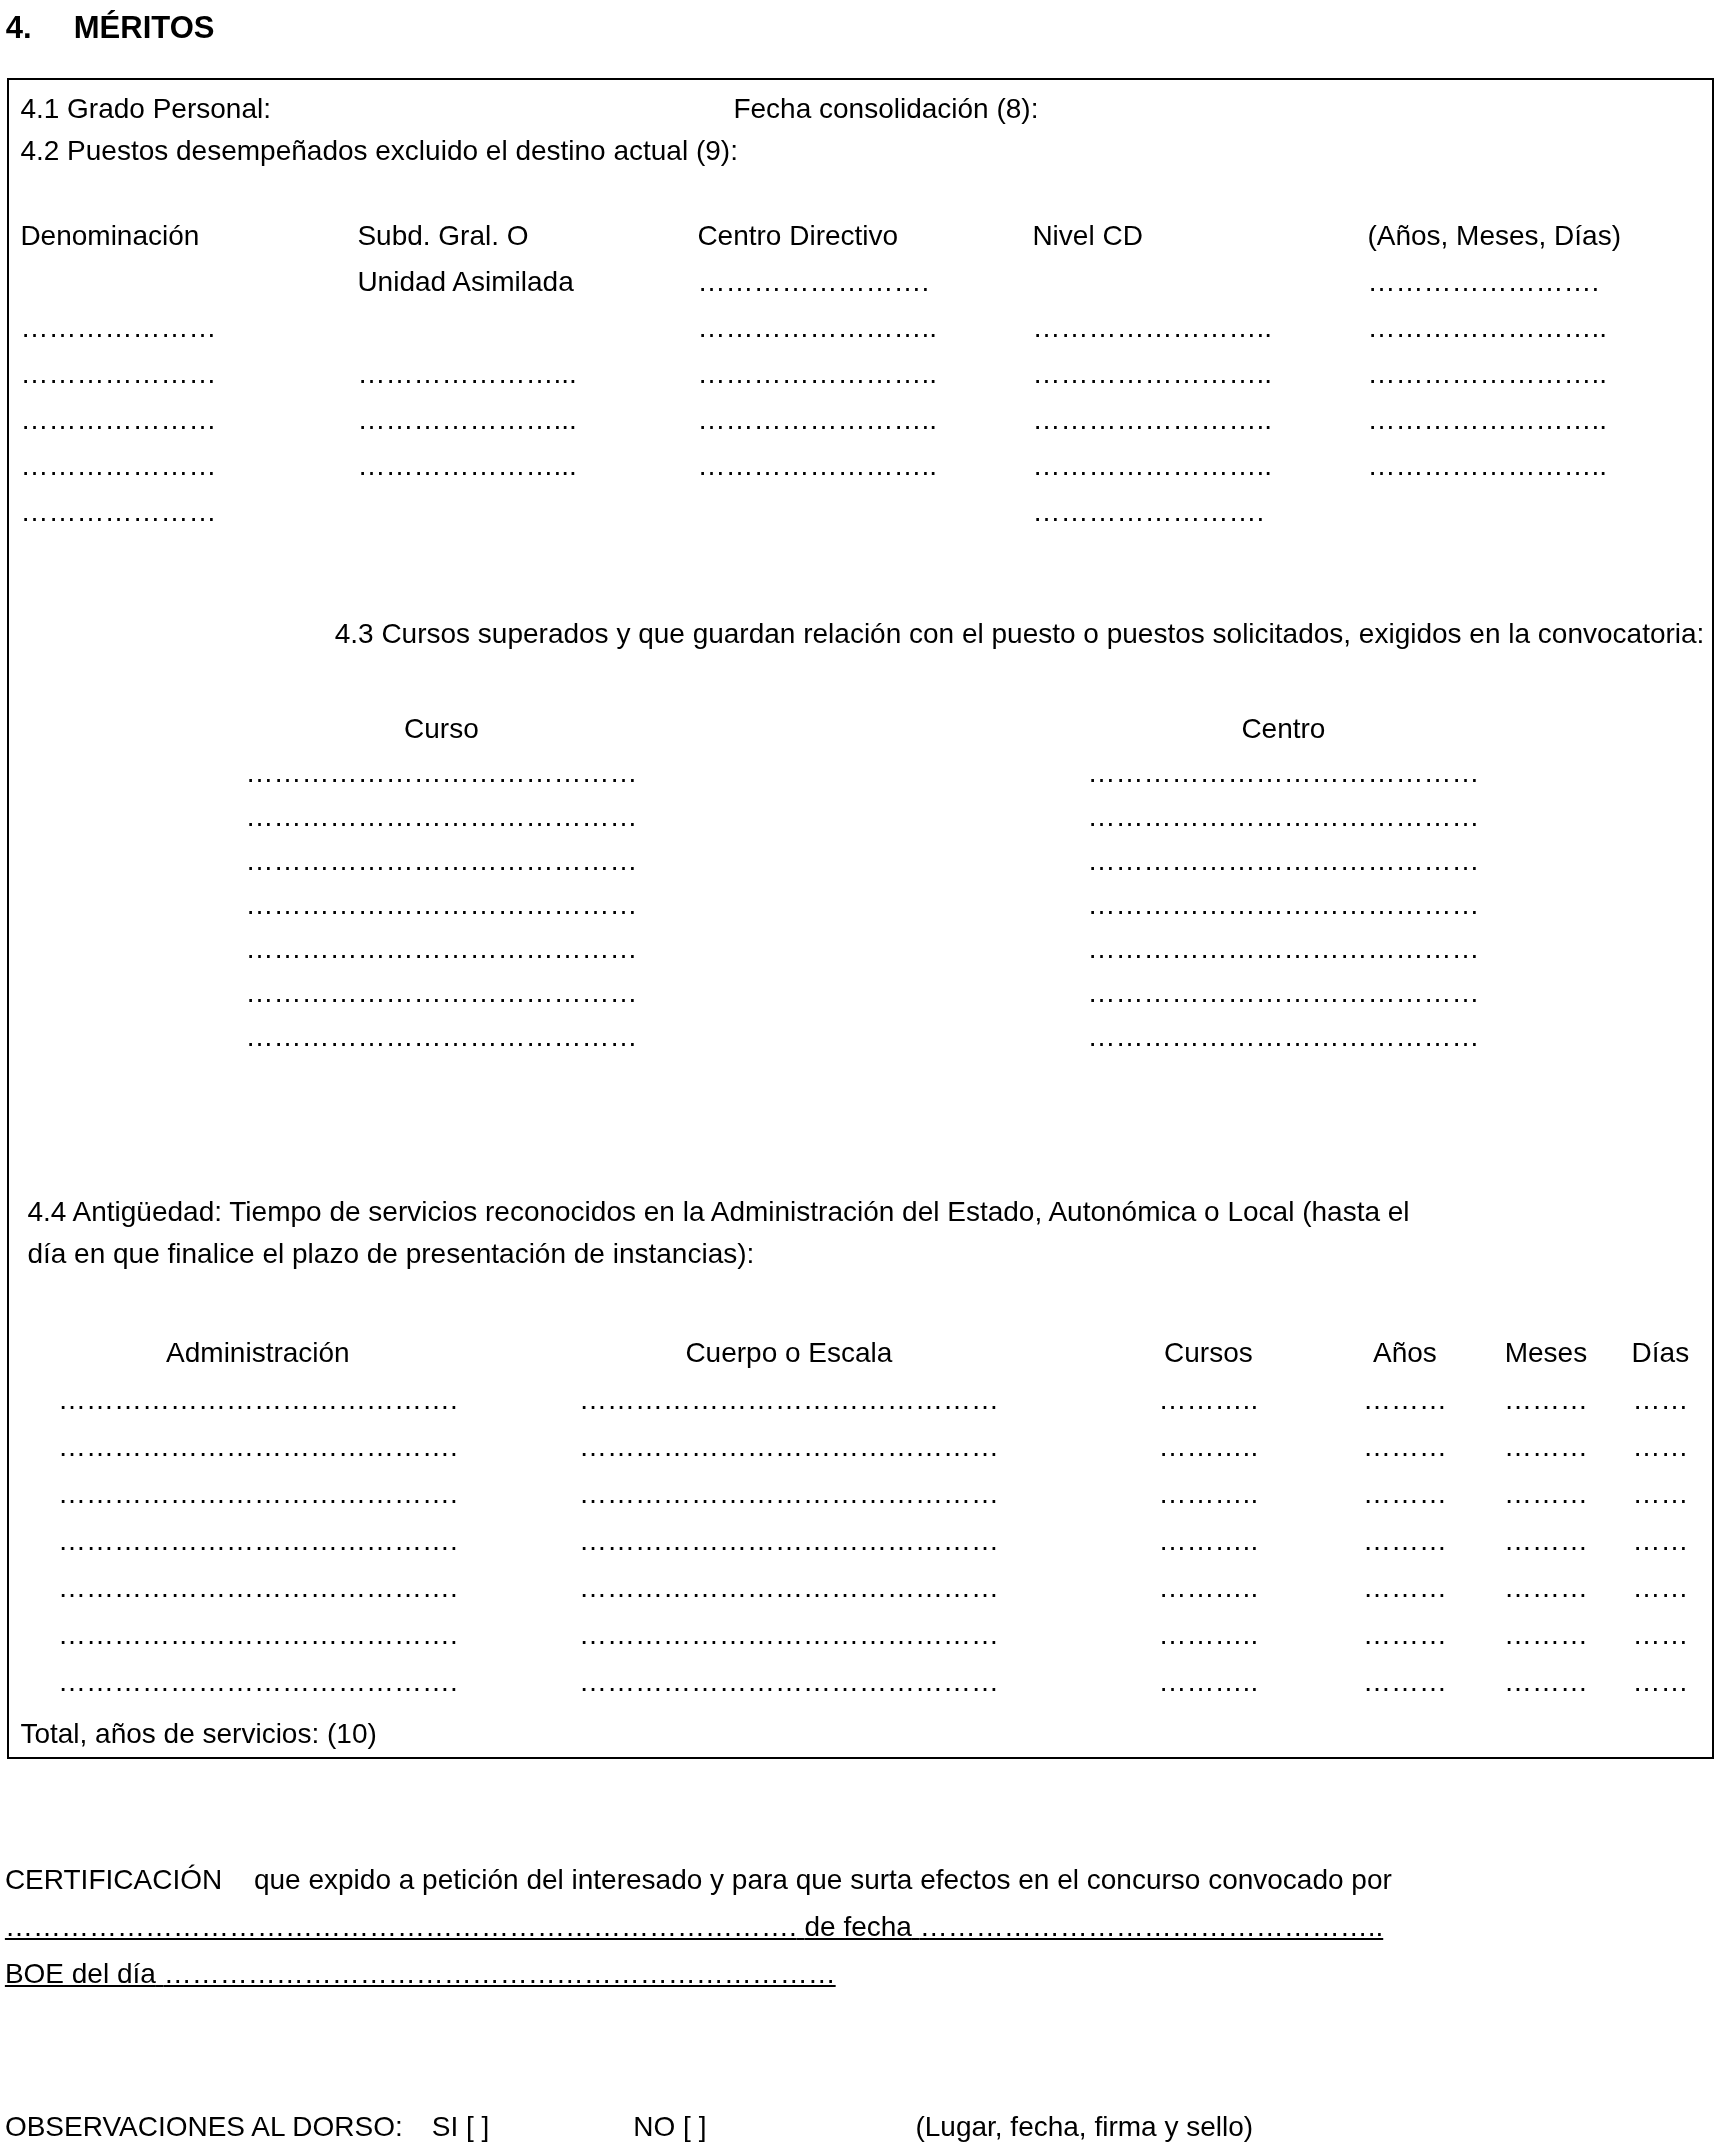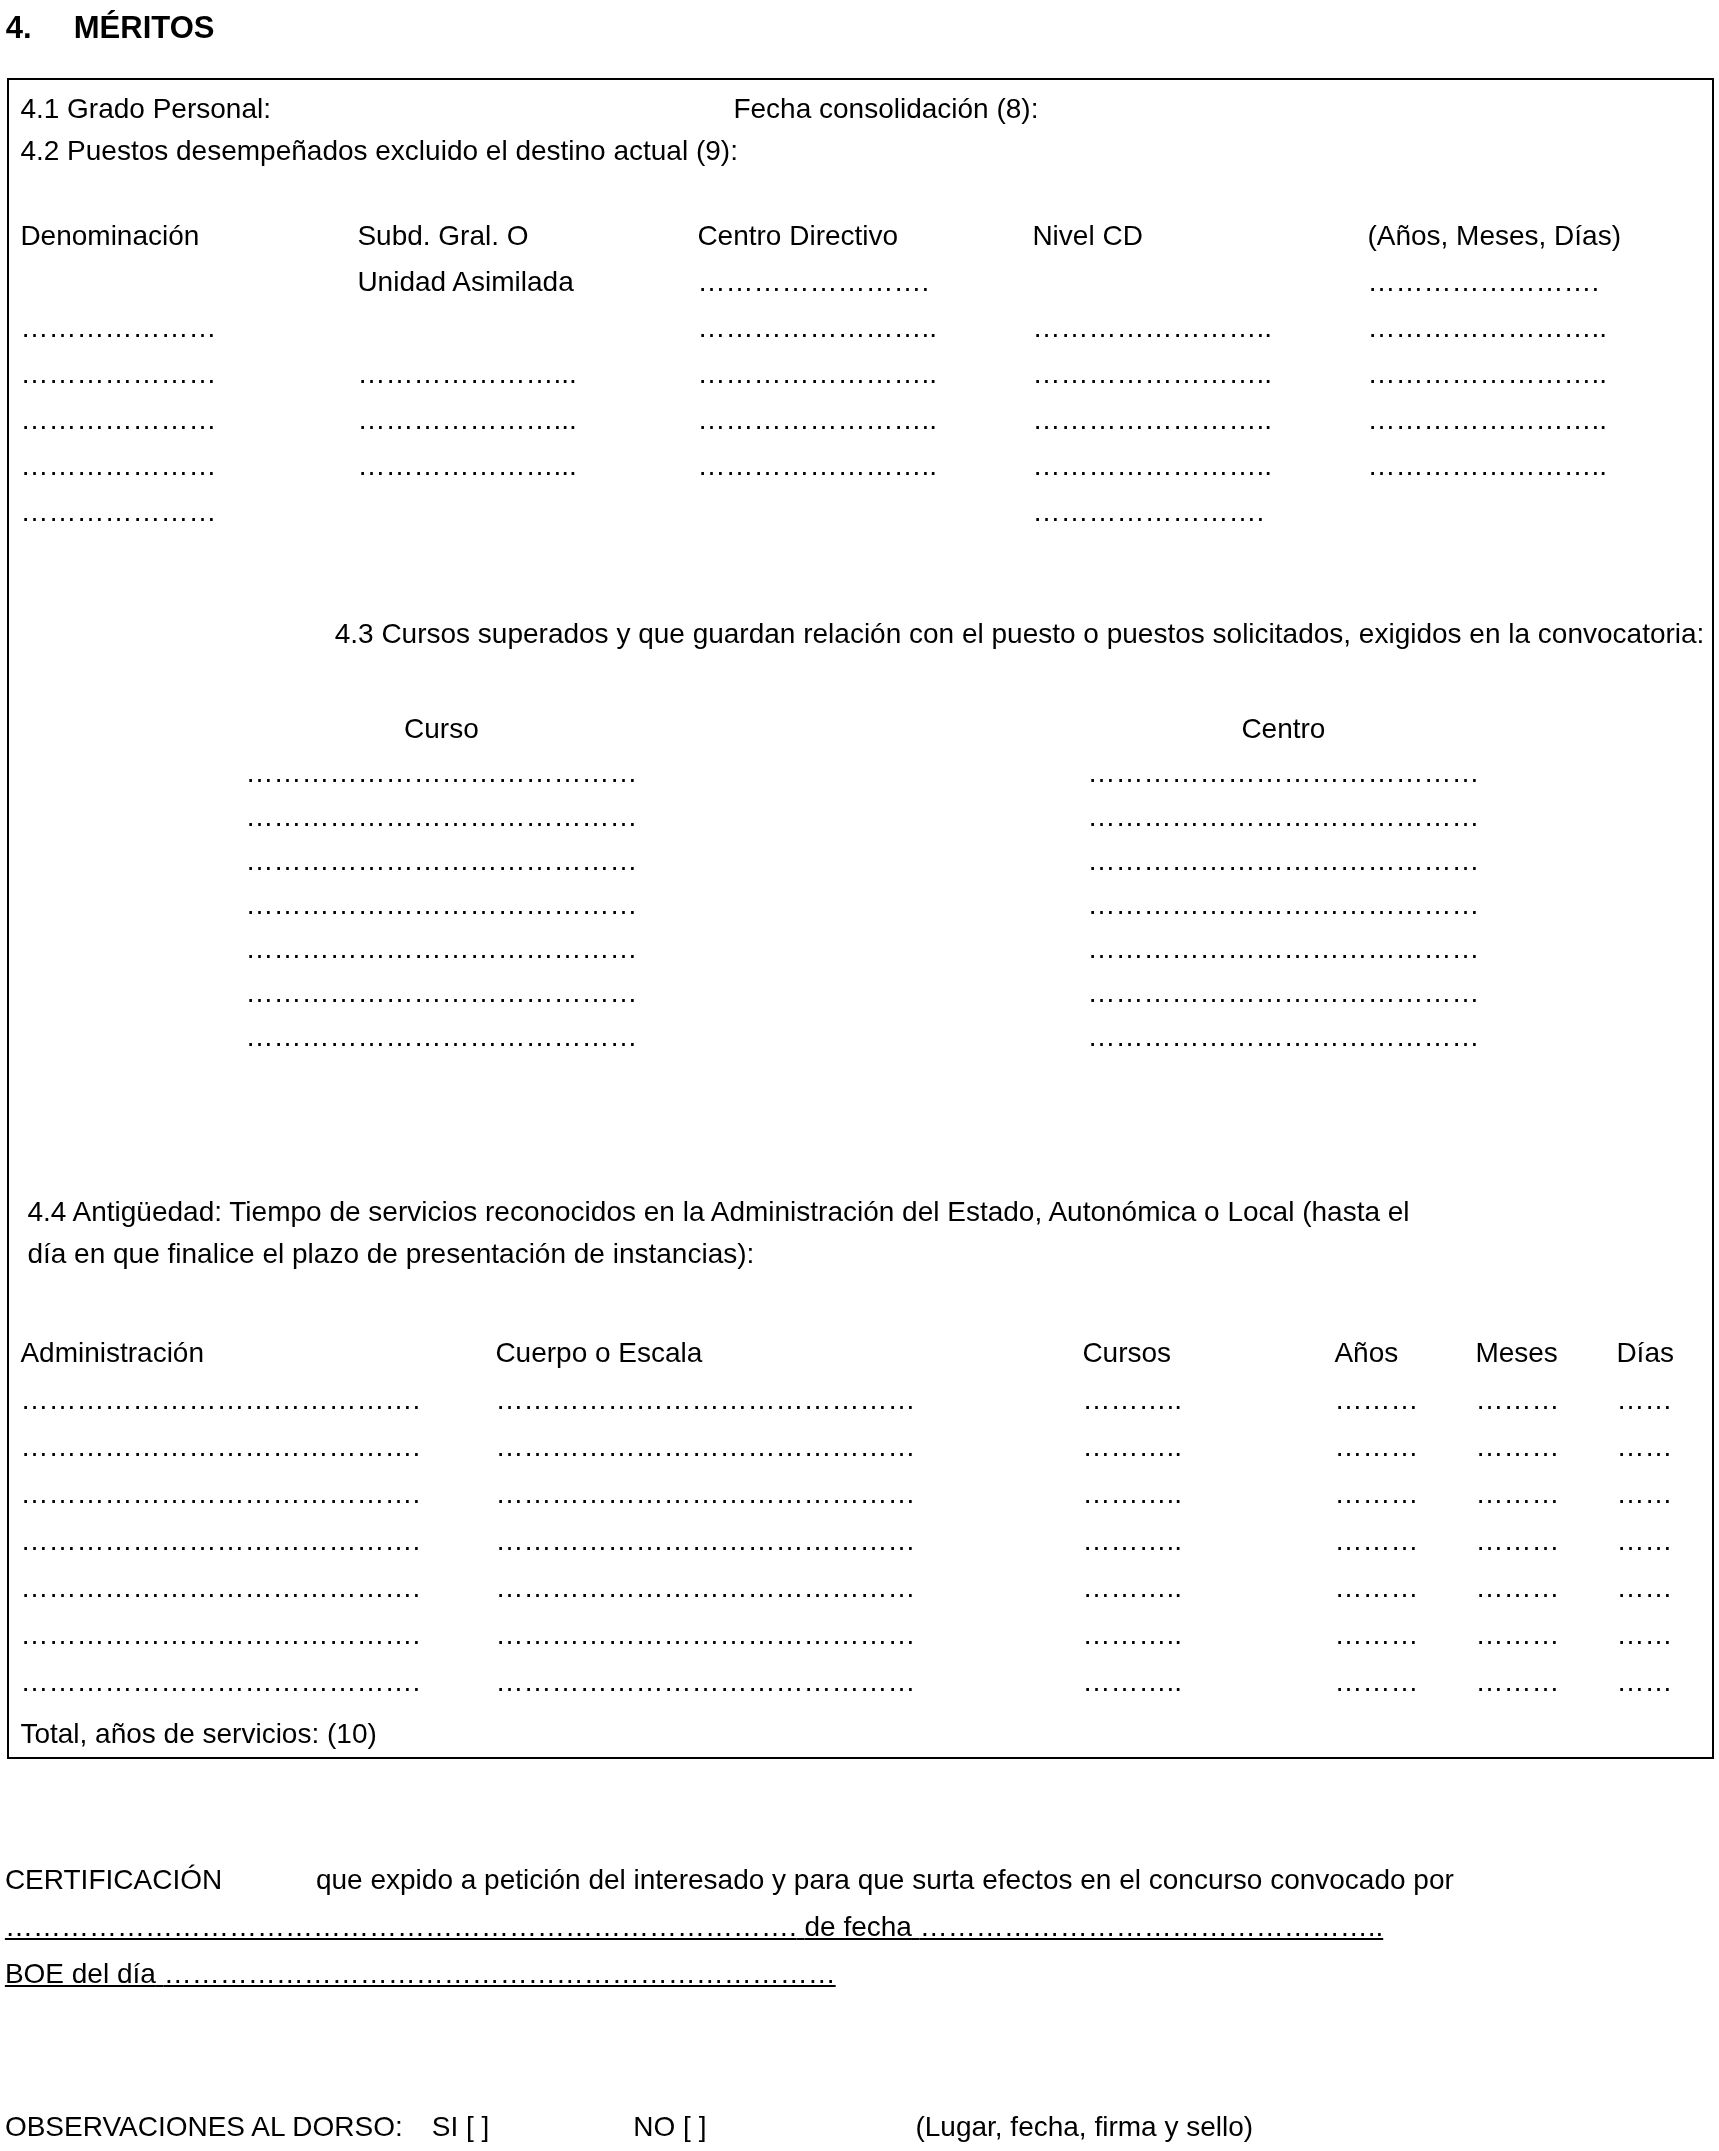--- a/index.html
+++ b/index.html
@@ -10,26 +10,26 @@
   .box{margin:31px 5.8px 0 6.8px;border:2.9px solid #000;padding:7.8px 7.8px 3.9px 11.6px;}
   .l41{display:flex;line-height:42px;white-space:nowrap;}
   .l41 .a{width:713px;}
   .l42{line-height:42px;white-space:nowrap;}
   .grid42{display:grid;grid-template-columns:337px 340px 335px 335px 1fr;margin-top:41px;line-height:46px;}
   .c42{white-space:nowrap;overflow:visible;text-align:left;}
   .l43{margin-top:78px;line-height:42px;white-space:nowrap;text-align:right;}
   .grid43{display:grid;grid-template-columns:1fr 1fr;text-align:center;margin-top:52px;line-height:44px;}
   .c43{white-space:nowrap;}
   .l44{margin-top:132px;line-height:42px;margin-left:7px;}
-  .grid44{display:grid;grid-template-columns:475px 587px 252px 141px 141px 1fr;text-align:left;margin-top:54px;line-height:47px;}
+  .grid44{display:grid;grid-template-columns:475px 587px 252px 141px 141px 1fr;text-align:center;margin-top:54px;line-height:47px;}
   .c44{white-space:nowrap;}
   .total{margin-top:9.7px;line-height:39px;}
   .trow{display:contents;}
   .cert{margin:97px 0 0 4.9px;line-height:47px;}
-  .cert .cl1 .kw{margin-right:86px;}
+  .cert .cl1 .kw{margin-right:24px;}
   .cert .cl2,.cert .cl3{white-space:nowrap;text-decoration:underline;}
   .footer{display:flex;margin-left:4.9px;margin-top:109px;line-height:42px;white-space:nowrap;}
   .footer .si{margin-left:29px;}
   .footer .no{margin-left:144px;}
   .footer .lugar{margin-left:209px;}
 </style>
 </head>
 <body>
 
 <div class="page">

